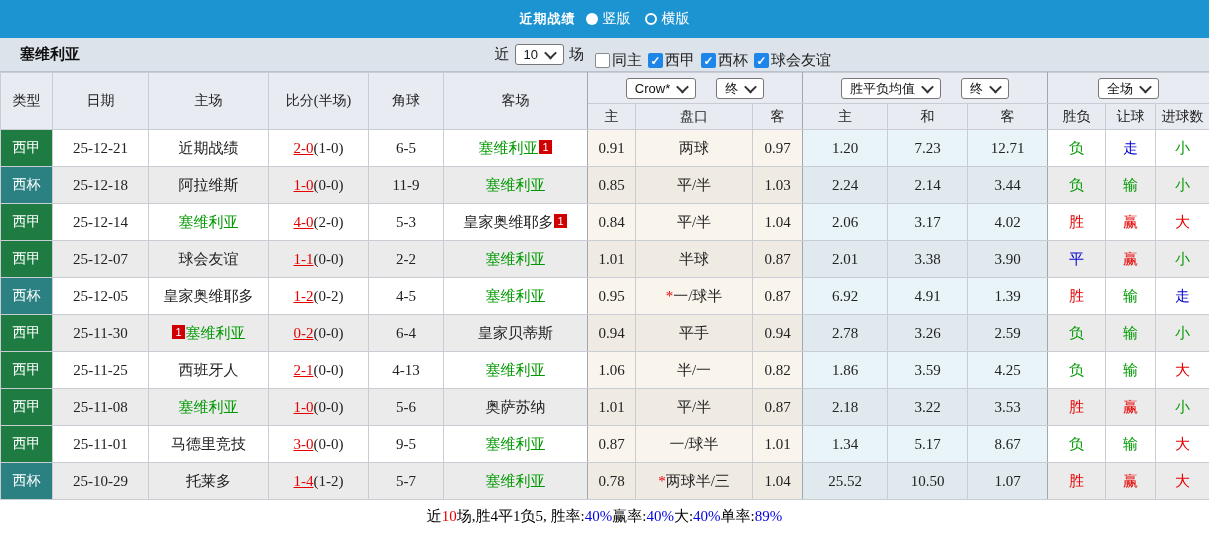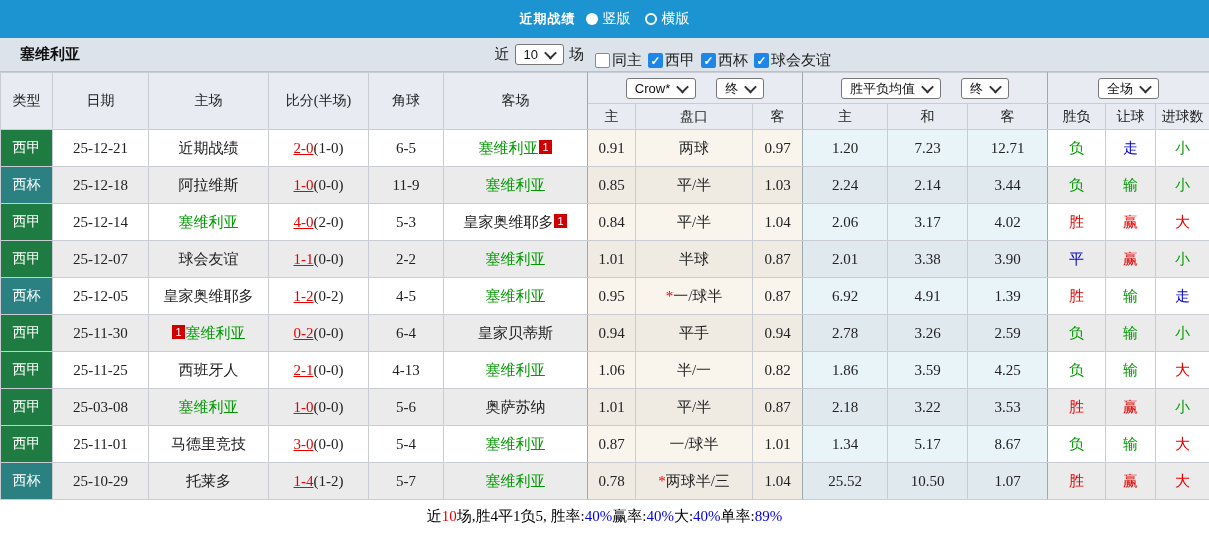--- a/index.html
+++ b/index.html
@@ -307,41 +307,41 @@
    <td class="cream gsep">0.82</td>
    <td class="lblue">1.86</td>
    <td class="lblue">3.59</td>
    <td class="lblue gsep">4.25</td>
    <td class="c-green">负</td>
    <td class="c-green">输</td>
    <td class="c-red">大</td>
  </tr>
  <tr>
    <td class="typecell" style="background:#1E7C42">西甲</td>
-   <td>25-03-08</td>
+   <td>25-11-08</td>
    <td><span class="green">塞维利亚</span></td>
    <td><span class="sc">1-0</span><span>(0-0)</span></td>
    <td>5-6</td>
    <td class="gsep"><span class="">奥萨苏纳</span></td>
    <td class="cream">1.01</td>
    <td class="cream">平/半</td>
    <td class="cream gsep">0.87</td>
    <td class="lblue">2.18</td>
    <td class="lblue">3.22</td>
    <td class="lblue gsep">3.53</td>
    <td class="c-red">胜</td>
    <td class="c-red">赢</td>
    <td class="c-green">小</td>
  </tr>
  <tr>
    <td class="typecell" style="background:#1E7C42">西甲</td>
    <td>25-11-01</td>
    <td><span class="">马德里竞技</span></td>
    <td><span class="sc">3-0</span><span>(0-0)</span></td>
-   <td>5-4</td>
+   <td>9-5</td>
    <td class="gsep"><span class="green">塞维利亚</span></td>
    <td class="cream">0.87</td>
    <td class="cream">一/球半</td>
    <td class="cream gsep">1.01</td>
    <td class="lblue">1.34</td>
    <td class="lblue">5.17</td>
    <td class="lblue gsep">8.67</td>
    <td class="c-green">负</td>
    <td class="c-green">输</td>
    <td class="c-red">大</td>

